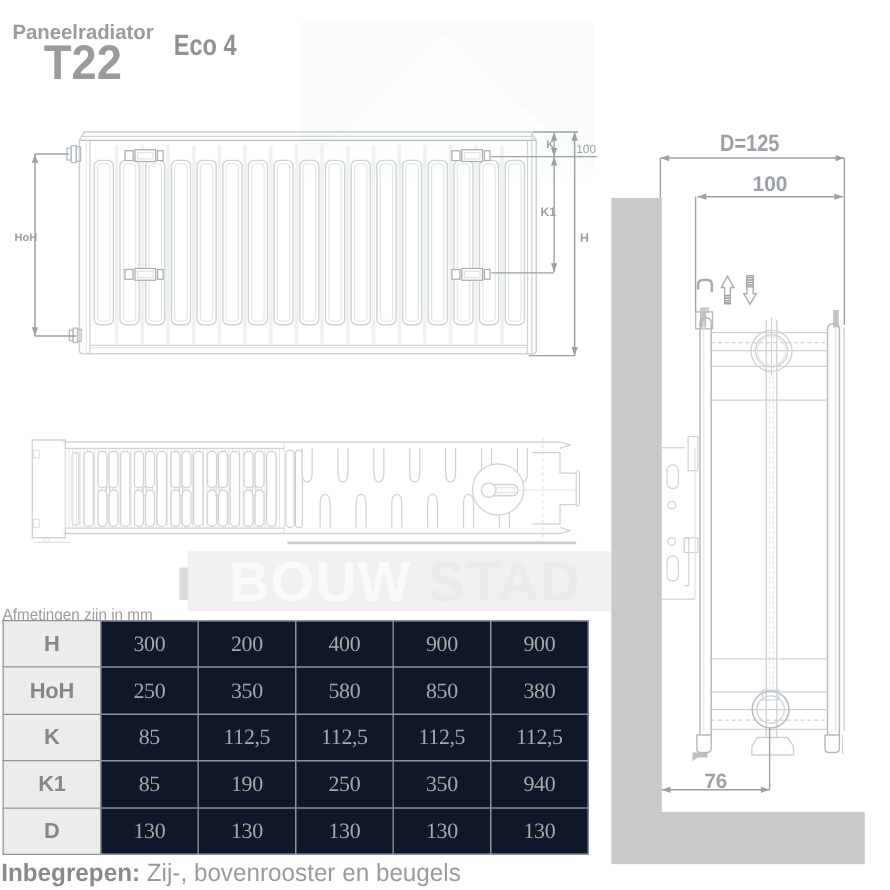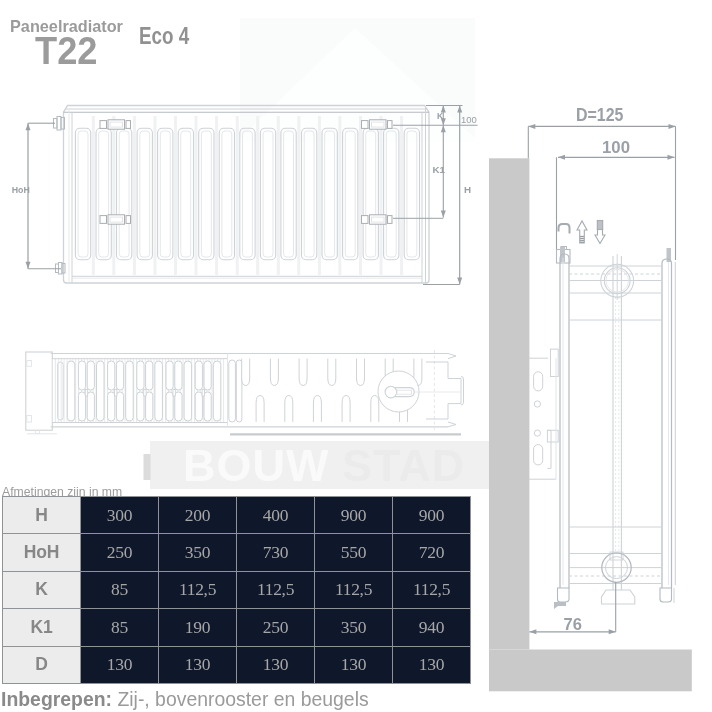--- a/index.html
+++ b/index.html
@@ -380,23 +380,23 @@
           <td>300</td>
           <td>200</td>
           <td>400</td>
           <td>900</td>
           <td>900</td>
         </tr>
         <tr>
           <th>HoH</th>
           <td>250</td>
           <td>350</td>
-          <td>730</td>
-          <td>550</td>
-          <td>720</td>
+          <td>580</td>
+          <td>850</td>
+          <td>380</td>
         </tr>
         <tr>
           <th>K</th>
           <td>85</td>
           <td>112,5</td>
           <td>112,5</td>
           <td>112,5</td>
           <td>112,5</td>
         </tr>
         <tr>

